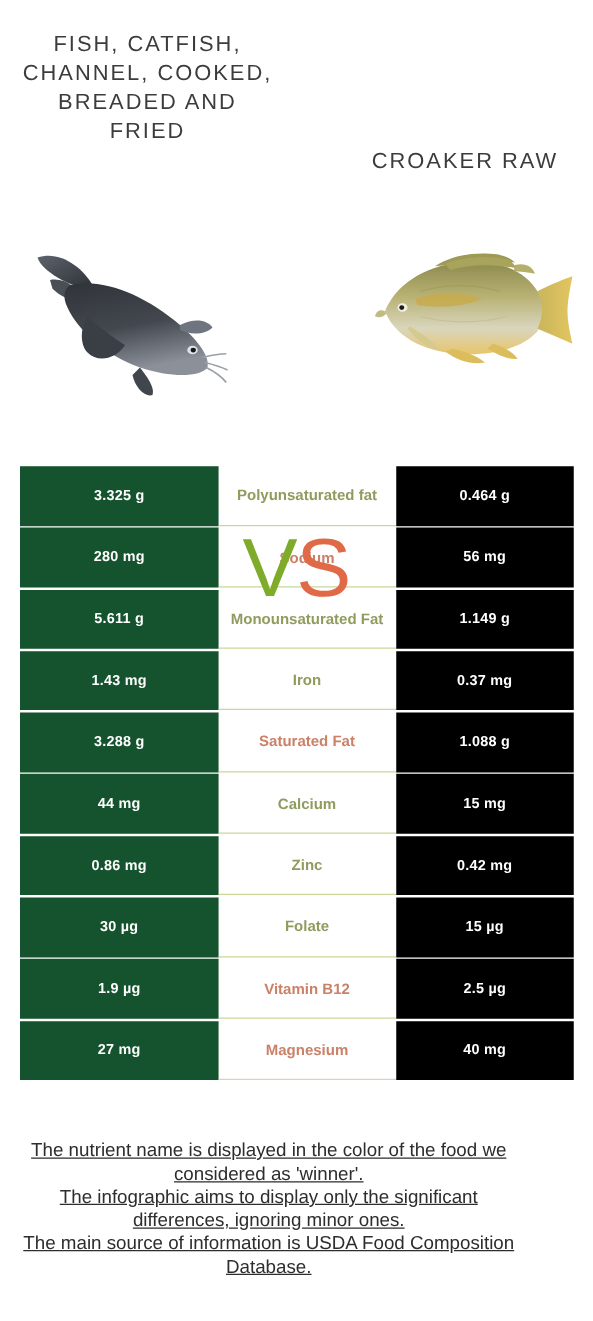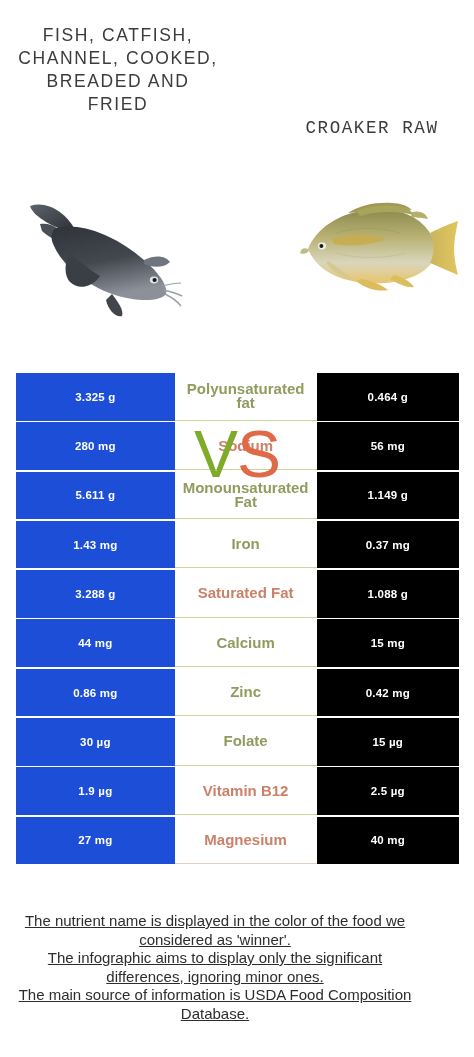--- a/index.html
+++ b/index.html
@@ -23,21 +23,21 @@
     line-height:23px;
     letter-spacing:1.6px;
     color:#3c3c3c;
     text-transform:uppercase;
     font-family:"Liberation Sans", sans-serif;
   }
   .title-left{
     left:18px;top:24px;width:200px;
   }
   .title-right{
-    left:272px;top:117px;width:200px;font-family:Liberation Mono, monospace;
+    left:272px;top:117px;width:200px;
   }
 
   
   .art{
     position:absolute;left:0;top:183px;width:474px;height:190px;
   }
   .vs{
     position:absolute;left:179px;top:228px;width:116px;height:86px;
     font-size:66px;line-height:86px;
     font-weight:400;
@@ -64,34 +64,34 @@
   }
   .row{
     position:relative;
     height:47.5px;
     margin-bottom:1.8px;
     display:flex;
     align-items:stretch;
   }
   .cell-left{
     width:166px;
-    background:#1d4ed8;
+    background:#14532d;
     color:#ffffff;
     display:flex;align-items:center;justify-content:center;
     font-size:11.5px;
     font-weight:bold;
     letter-spacing:.2px;
   }
   .cell-mid{
     width:148px;
     background:#ffffff;
     border-bottom:1px solid #c9d79a;
     display:flex;align-items:center;justify-content:center;
     text-align:center;
-    font-size:15px;
+    font-size:12px;
     font-weight:bold;
     line-height:14px;
     padding:0 4px;
     box-sizing:border-box;
   }
   .row:last-child .cell-mid{border-bottom:1px solid #e3cdc0;}
   .cell-right{
     width:149px;
     background:#000000;
     color:#ffffff;

